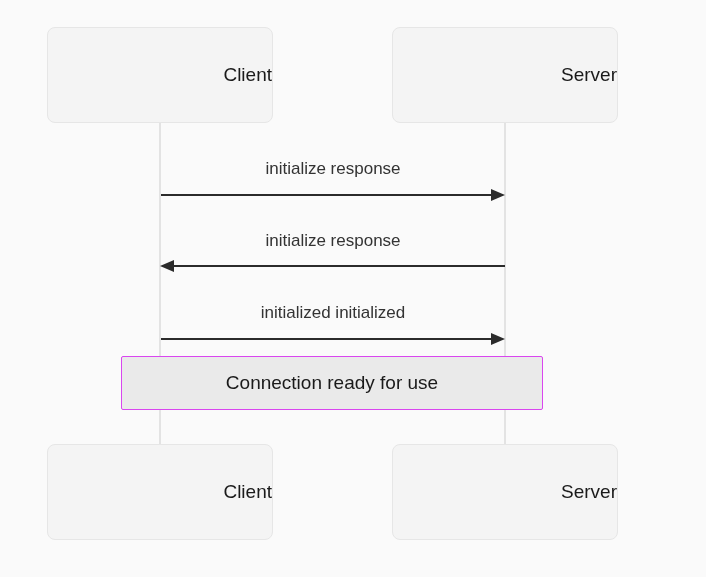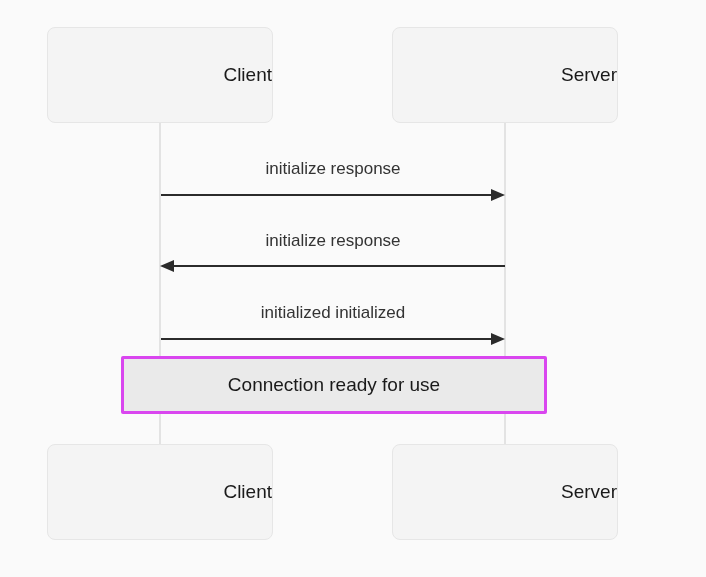--- a/index.html
+++ b/index.html
@@ -78,21 +78,21 @@
   .arrowhead.h2 { left: 160px; top: 260px; }
   .arrowhead.h3 { left: 491px; top: 333px; }
   
   .note-box {
     position: absolute;
     left: 121px;
     top: 356px;
     width: 420px;
     height: 52px;
     background: #eaeaea;
-    border: 3px solid #d946ef;
+    border: 1px solid #d946ef;
     border-radius: 2px;
     display: flex;
     align-items: center;
     justify-content: center;
     font-size: 19px;
     color: #1a1a1a;
   }
 </style>
 </head>
 <body>

